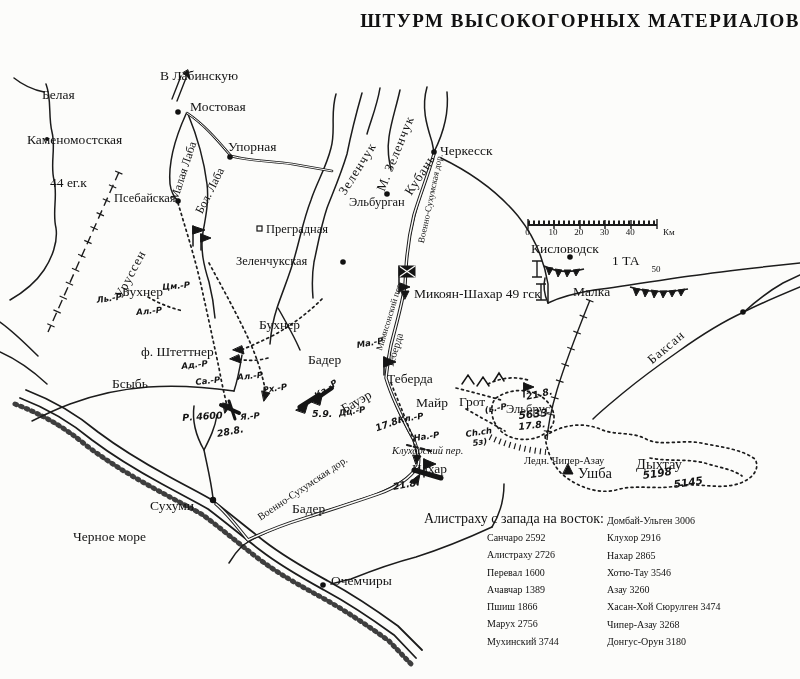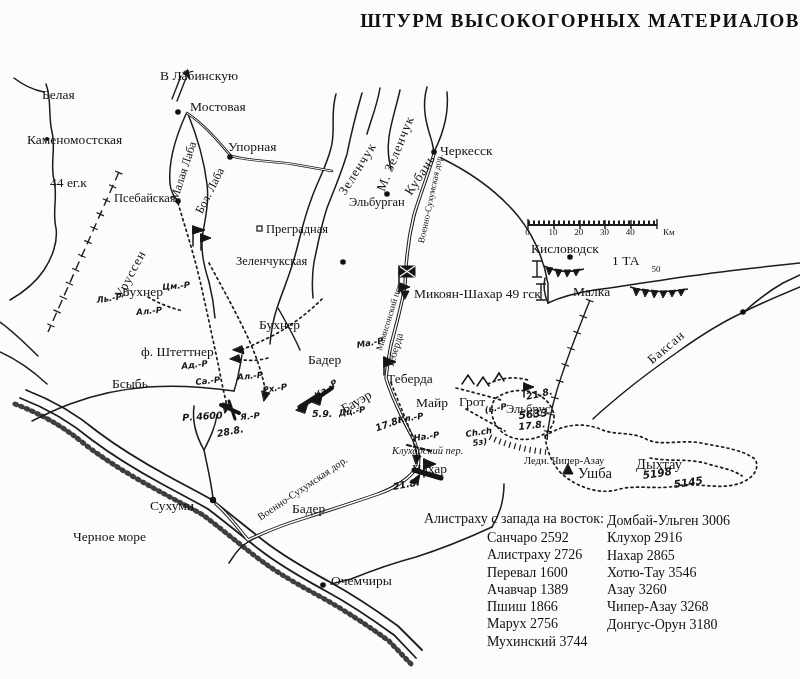--- a/index.html
+++ b/index.html
@@ -15,21 +15,21 @@
   .place-sm{font-size:12.5px;}
   .place-lg{font-size:14.5px;}
   .river{font-size:13px;letter-spacing:1px;}
   .river-sm{font-size:12px;}
   .small{font-size:10.5px;}
   .tiny{font-size:9px;}
   .hand{font-family:"DejaVu Sans",sans-serif;font-weight:700;font-style:italic;font-size:8.5px;}
   .hand-num{font-family:"DejaVu Sans",sans-serif;font-weight:700;font-style:italic;font-size:9.5px;}
   .hand-lg{font-family:"DejaVu Sans",sans-serif;font-weight:700;font-style:italic;font-size:10.5px;}
   .legend-header{position:absolute;left:424px;top:511px;font-size:14px;}
-  .legend-col{position:absolute;font-size:14px;line-height:17.3px;}
+  .legend-col{position:absolute;font-size:10px;line-height:17.3px;}
   #legend-col1{left:487px;top:529px;}
   #legend-col2{left:607px;top:512px;}
 </style>
 </head>
 <body>
 
 <div id="stage">
   <div id="map-title">ШТУРМ ВЫСОКОГОРНЫХ МАТЕРИАЛОВ</div>
 
   <svg id="map-svg" width="800" height="679" viewBox="0 0 800 679">
@@ -270,17 +270,18 @@
         <div>Пшиш 1866</div>
         <div>Марух 2756</div>
         <div>Мухинский 3744</div>
       </div>
     <div class="legend-col" id="legend-col2">
         <div>Домбай-Ульген 3006</div>
         <div>Клухор 2916</div>
         <div>Нахар 2865</div>
         <div>Хотю-Тау 3546</div>
         <div>Азау 3260</div>
+        <div>Хасан-Хой Сюрулген 3474</div>
         <div>Чипер-Азау 3268</div>
         <div>Донгус-Орун 3180</div>
       </div>
   </div>
 </div>
 
 </body></html>

